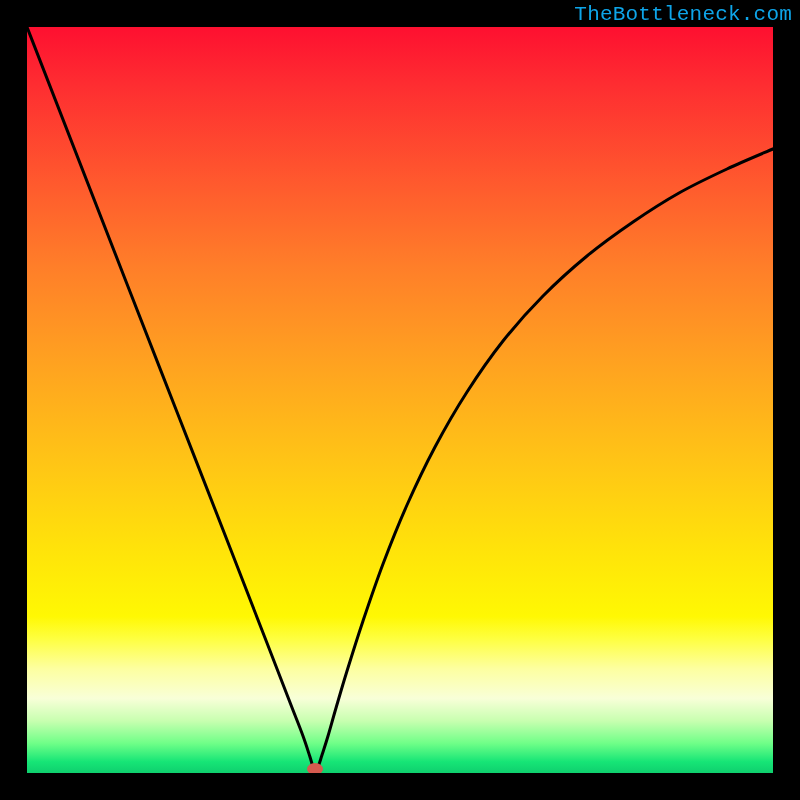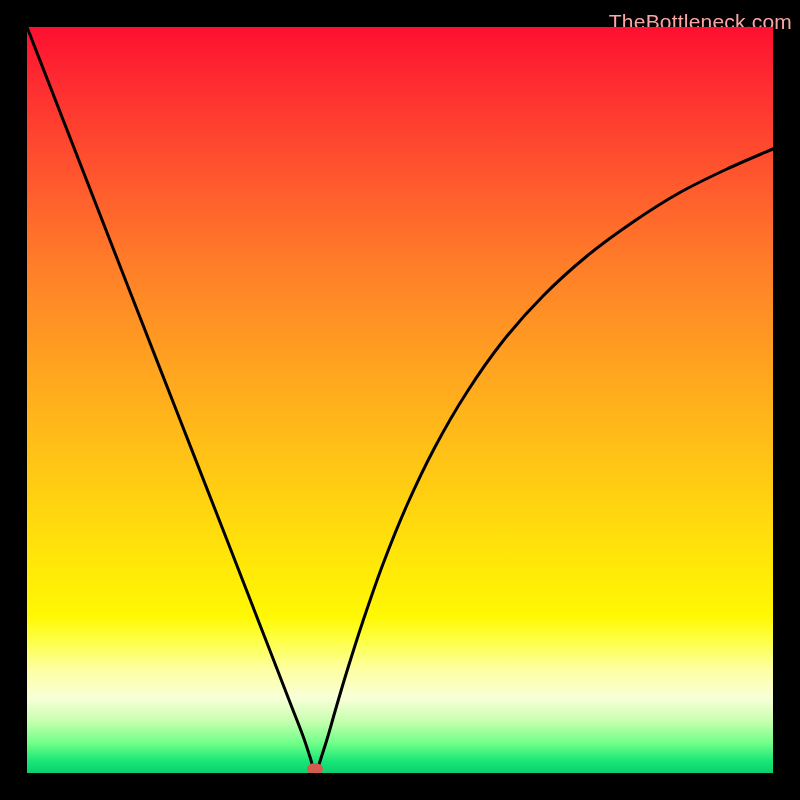--- a/index.html
+++ b/index.html
@@ -46,28 +46,28 @@
   }
   .curve-svg {
     position: absolute;
     left: 0;
     top: 0;
     width: 746px;
     height: 746px;
   }
   .watermark {
     position: absolute;
-    top: 10px;
+    top: 3px;
     right: 8px;
-    color: #fca5a5;
+    color: #0ea5e9;
     font-size: 21px;
     font-weight: 500;
     letter-spacing: 0.2px;
     user-select: none;
-    font-family: Liberation Sans, sans-serif;
+    font-family: Liberation Mono, monospace;
   }
 </style>
 </head>
 <body>
 
 <div class="frame">
 
   <div class="watermark">TheBottleneck.com</div>
 
   <div class="plot-area">

